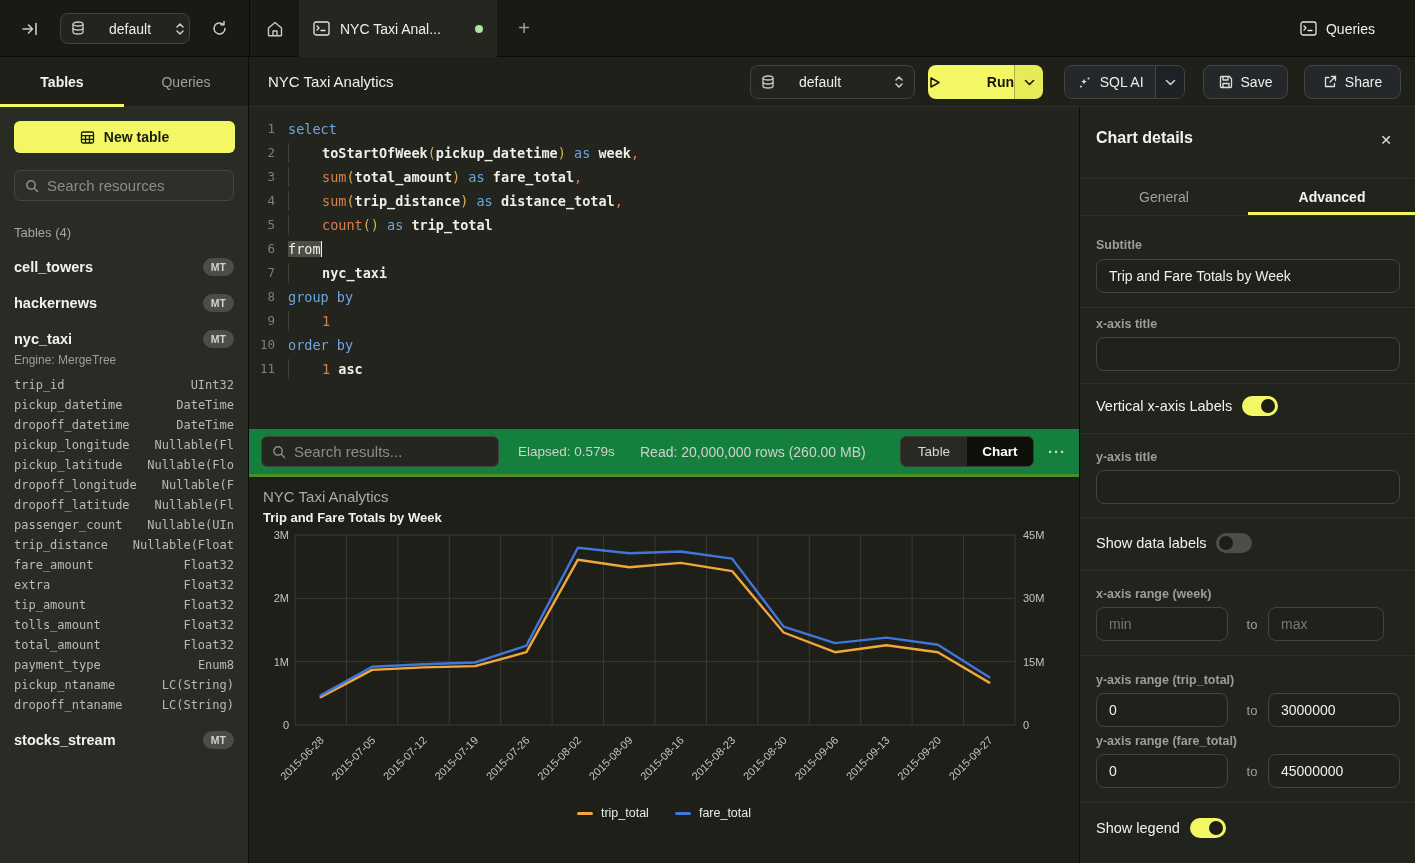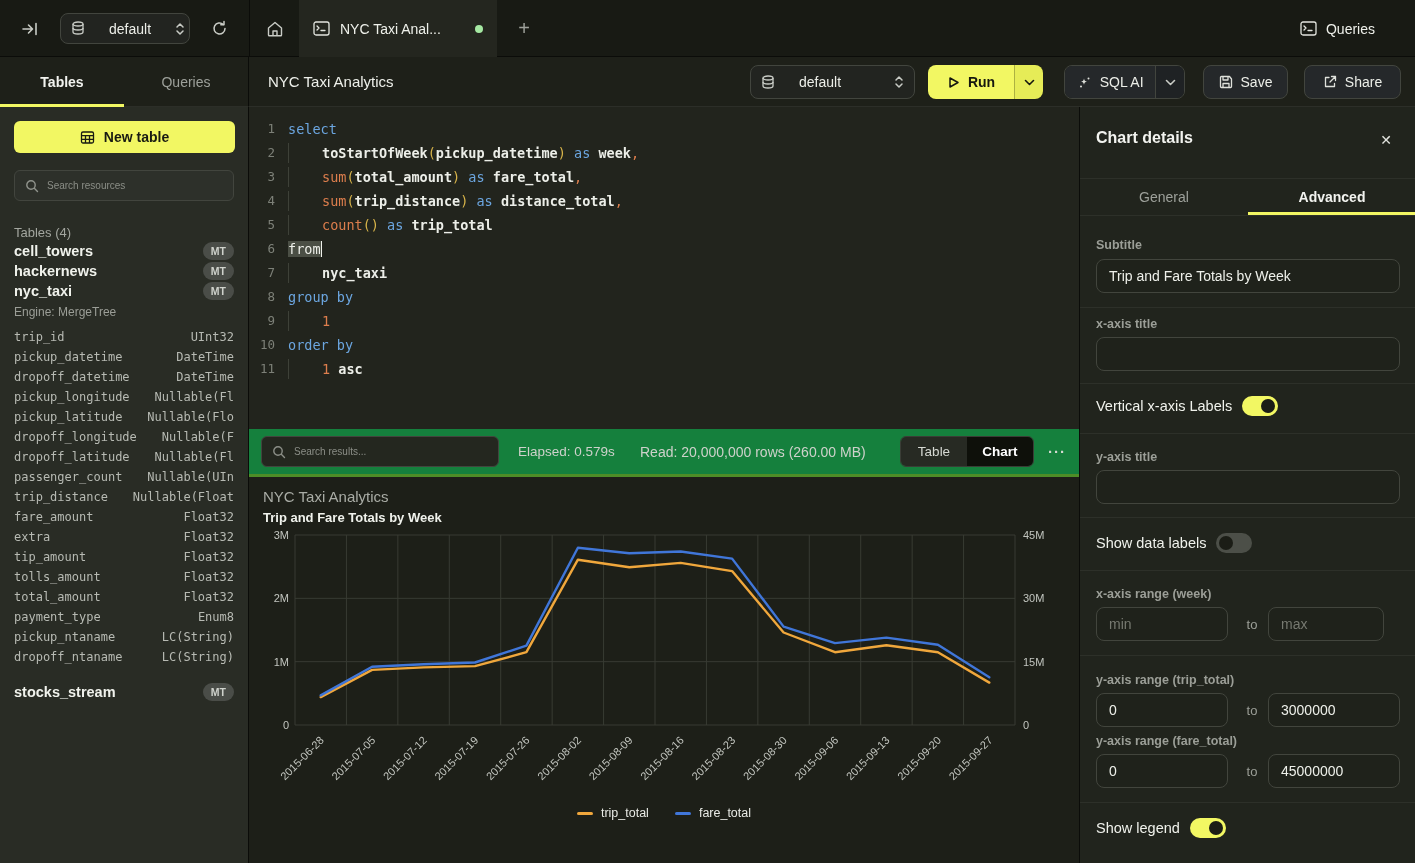--- a/index.html
+++ b/index.html
@@ -26,37 +26,37 @@
   #sidebar-tabs{position:absolute;left:0;top:57px;width:249px;height:50px;background:#1e2019;border-bottom:1px solid #2c2e28;border-right:1px solid #0b0c09;display:flex}
   .side-tab{width:124px;display:flex;align-items:center;justify-content:center;cursor:pointer;position:relative;color:#9da09a;font-size:14px}
   .side-tab.active{color:#f2f3ef;font-weight:700}
   .side-tab.active::after{content:"";position:absolute;left:0;right:0;bottom:-1px;height:3px;background:#f2f763}
 
   #main-header{position:absolute;left:249px;top:57px;width:1166px;height:50px;background:#1e2019;border-bottom:1px solid #2c2e28}
   #page-title{position:absolute;left:19px;top:16px;font-size:15px;color:#eef0ea}
   #header-db{position:absolute;left:501px;top:8px;width:165px;height:34px}
   .btn{display:flex;align-items:center;justify-content:center;gap:8px;border-radius:8px;border:1px solid #42453e;background:#25282a;height:34px;cursor:pointer;color:#eceee8;font-size:14px}
   #run-btn{position:absolute;left:679px;top:8px;width:115px;display:flex;border-radius:8px;overflow:hidden;cursor:pointer}
-  #run-main{width:86px;height:34px;background:#f2f763;color:#15170f;font-weight:700;display:flex;align-items:center;justify-content:center;gap:8px}
+  #run-main{width:86px;height:34px;background:#f2f763;color:#15170f;font-weight:700;display:flex;align-items:center;justify-content:space-between;gap:8px}
   #run-caret{width:29px;height:34px;background:#e6ec57;border-left:1px solid rgba(0,0,0,.25);display:flex;align-items:center;justify-content:center;color:#15170f}
   #sqlai-btn{position:absolute;left:815px;top:8px;width:121px;display:flex;border-radius:8px;overflow:hidden;border:1px solid #42453e;cursor:pointer}
   #sqlai-main{width:91px;height:32px;background:#25282a;display:flex;align-items:center;justify-content:center;gap:8px}
   #sqlai-caret{width:29px;height:32px;background:#1f2224;border-left:1px solid #42453e;display:flex;align-items:center;justify-content:center;color:#c9ccc6}
   #save-btn{position:absolute;left:954px;top:8px;width:85px}
   #share-btn{position:absolute;left:1055px;top:8px;width:97px}
 
   
   #sidebar{position:absolute;left:0;top:107px;width:249px;height:756px;background:#292c25;border-right:1px solid #0b0c09;padding:14px}
   #new-table-btn{width:221px;height:32px;border-radius:6px;background:#f2f763;color:#191b12;font-weight:600;display:flex;align-items:center;justify-content:center;gap:9px;cursor:pointer}
   .search-box{display:flex;align-items:center;gap:8px;border:1px solid #42453e;border-radius:6px;background:#2d302a;padding:0 10px;color:#90938c}
   #sidebar-search{margin-top:17px;height:31px}
-  .search-box input{background:transparent;border:none;outline:none;color:#e6e8e2;font-size:10px;width:100%;font-family:"Liberation Sans",sans-serif}
+  .search-box input{background:transparent;border:none;outline:none;color:#e6e8e2;font-size:15px;width:100%;font-family:"Liberation Sans",sans-serif}
   .search-box input::placeholder{color:#8b8e87}
   #tables-section-label{margin-top:24px;font-size:13px;color:#a3a69f}
-  .table-row{display:flex;align-items:center;justify-content:space-between;margin-top:2px;cursor:pointer}
+  .table-row{display:flex;align-items:center;justify-content:space-between;margin-top:18px;cursor:pointer}
   .table-name{font-size:14.5px;font-weight:600;color:#f0f2ec}
   .mt-badge{background:#4a4d48;color:#cfd2cc;font-size:10.5px;font-weight:700;border-radius:9px;padding:3px 8px}
   #engine-label{margin-top:5px;font-size:12px;color:#9b9e97}
   #columns-list{margin-top:8px}
   .col-row{display:flex;justify-content:space-between;height:20px;line-height:20px;font-family:"DejaVu Sans Mono",monospace;font-size:12px;color:#b7bab3;white-space:nowrap}
   #stocks-row{margin-top:16px}
 
   
   #editor{position:absolute;left:249px;top:107px;width:830px;height:322px;background:#22241d;padding-top:10px;cursor:text}
   .code-line{display:flex;height:24px;line-height:24px;font-family:"DejaVu Sans Mono",monospace;font-size:13.5px}

